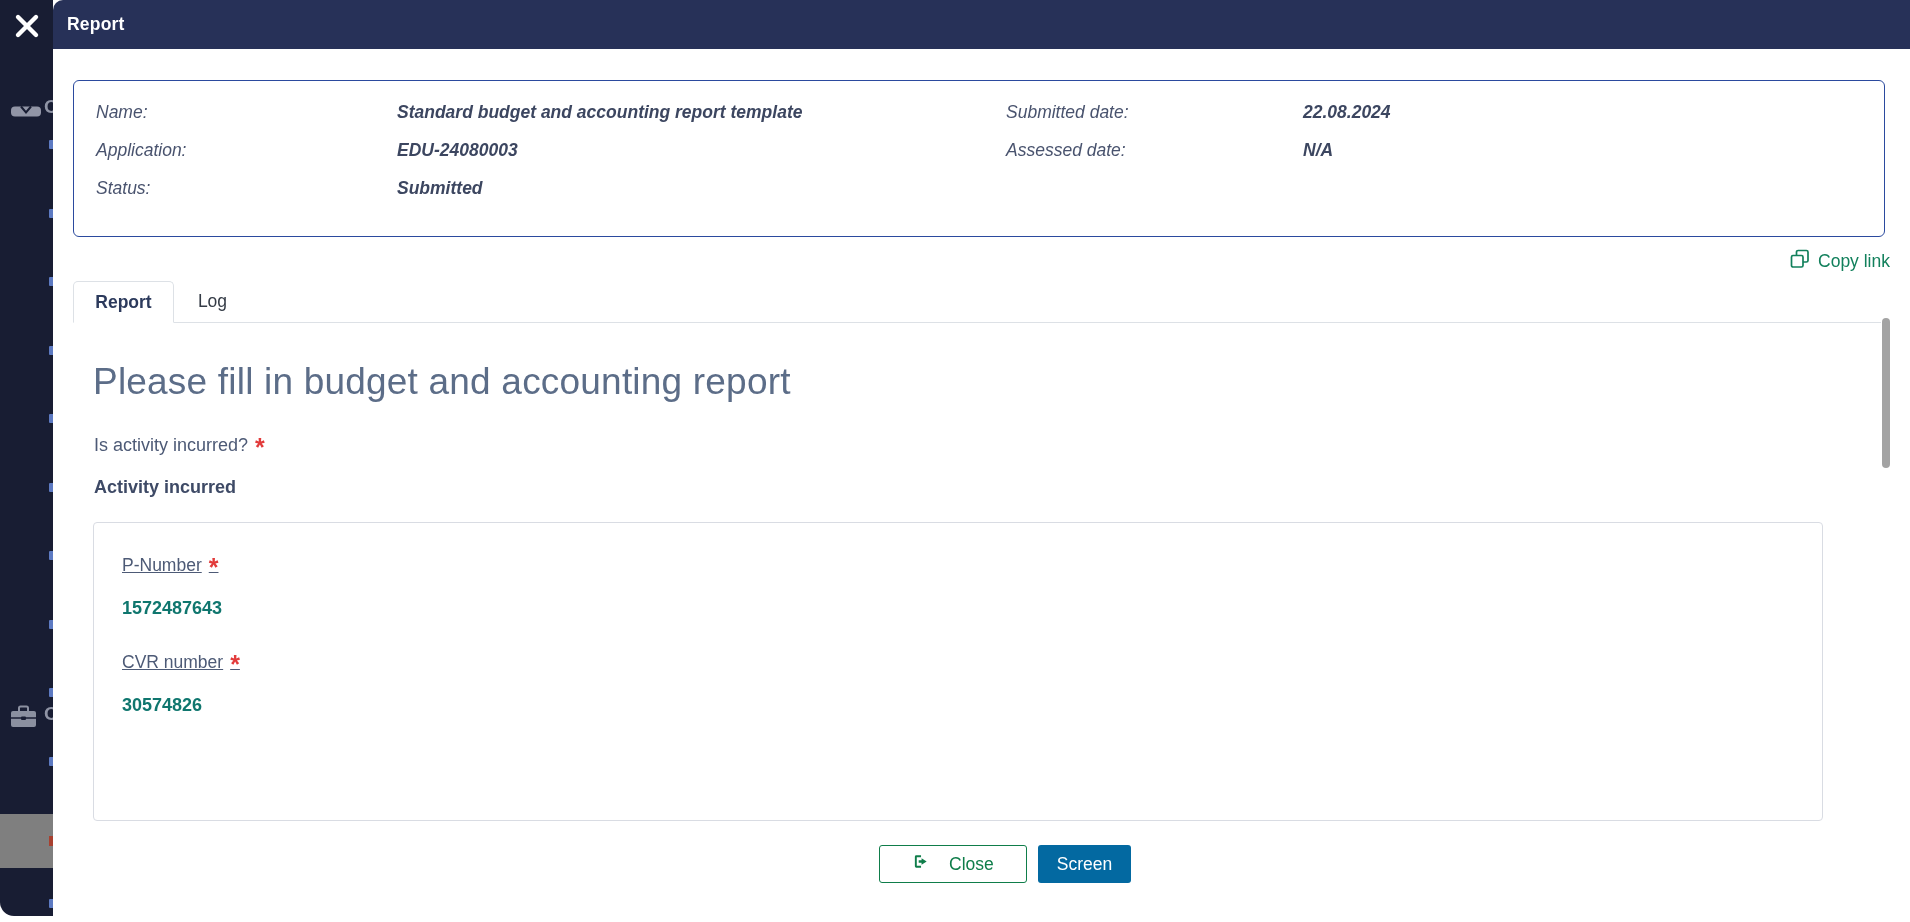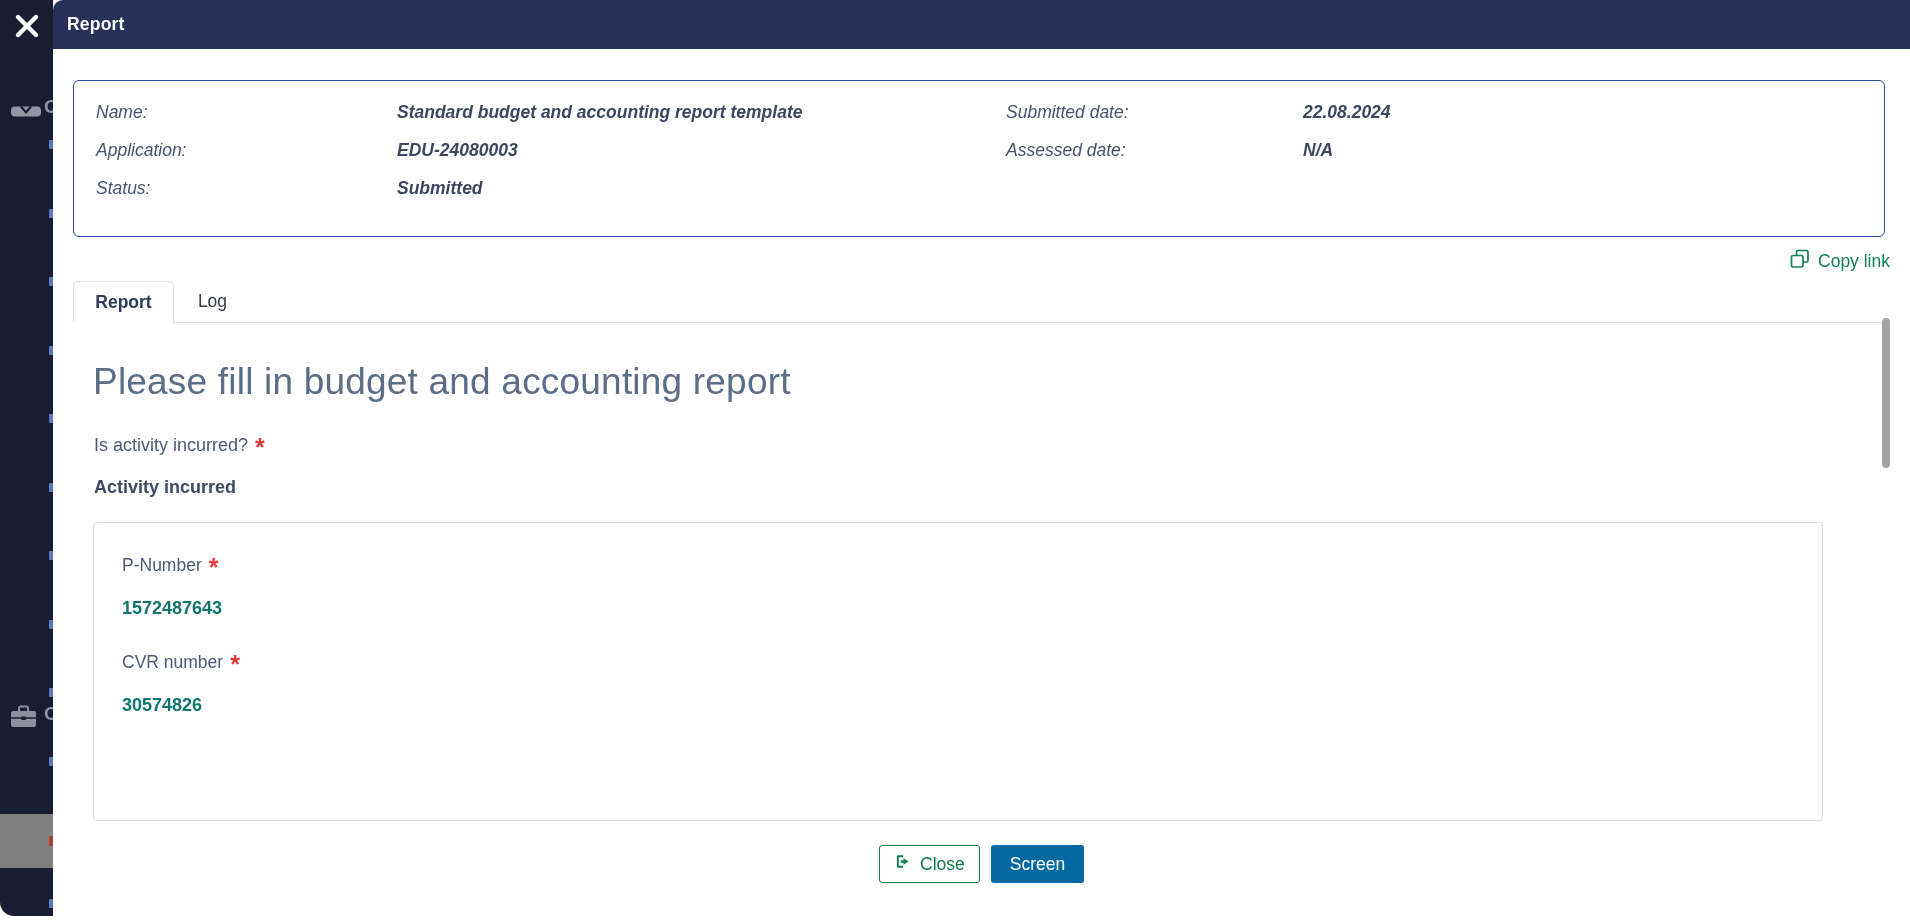--- a/index.html
+++ b/index.html
@@ -47,30 +47,30 @@
   .tab.inactive{width:77px;color:#343b46;}
   
   .panel-heading{position:absolute;left:40px;top:312px;font-size:37px;color:#5c6d88;letter-spacing:.2px;}
   .q-label{position:absolute;left:41px;top:386px;font-size:18px;color:#4d5a76;}
   .q-answer{position:absolute;left:41px;top:428px;font-size:18px;font-weight:bold;color:#3e4a66;}
   .req{color:#e23b3b;font-weight:bold;font-size:25px;margin-left:7px;
     position:relative;top:5px;line-height:0;}
   .fields-card{position:absolute;left:40px;top:473px;width:1730px;height:299px;
     border:1px solid #d9dce3;border-radius:4px;box-sizing:border-box;padding:32px 28px 0 28px;}
   .field{margin-bottom:33px;}
-  .field-label{font-size:17.5px;color:#4d5a76;margin-bottom:22px;}
+  .field-label{font-size:17.5px;color:#4d5a76;margin-bottom:22px;text-decoration:underline;}
   .field-value{font-size:18px;font-weight:bold;color:#0f766e;}
   
   .scroll-thumb{position:absolute;right:20px;top:269px;width:8px;height:150px;
     background:#a3a3a3;border-radius:4px;}
   
   .footer{position:absolute;left:826px;top:796px;display:flex;gap:11px;}
   .btn{height:38px;border-radius:3px;font-size:17.5px;display:flex;align-items:center;
     box-sizing:border-box;cursor:pointer;}
-  .btn-close{border:1px solid #0f7d4a;color:#0f7d4a;background:#ffffff;padding:0 14px;gap:9px;}
+  .btn-close{border:1px solid #0f7d4a;color:#0f7d4a;background:#ffffff;padding:0 32px;gap:20px;}
   .btn-screen{background:#0369a1;color:#ffffff;border:none;padding:0 19px;}
 </style>
 </head>
 <body>
 
 <div class="sidebar">
   <span class="hand-icon">
     <svg width="32" height="17" viewBox="0 0 32 17">
       <rect x="1" y="3.5" width="30" height="10" rx="4" fill="#9195a6"></rect>
       <path d="M11 3.5 l5 6 l5 -6" stroke="#181d33" stroke-width="2" fill="none"></path>

